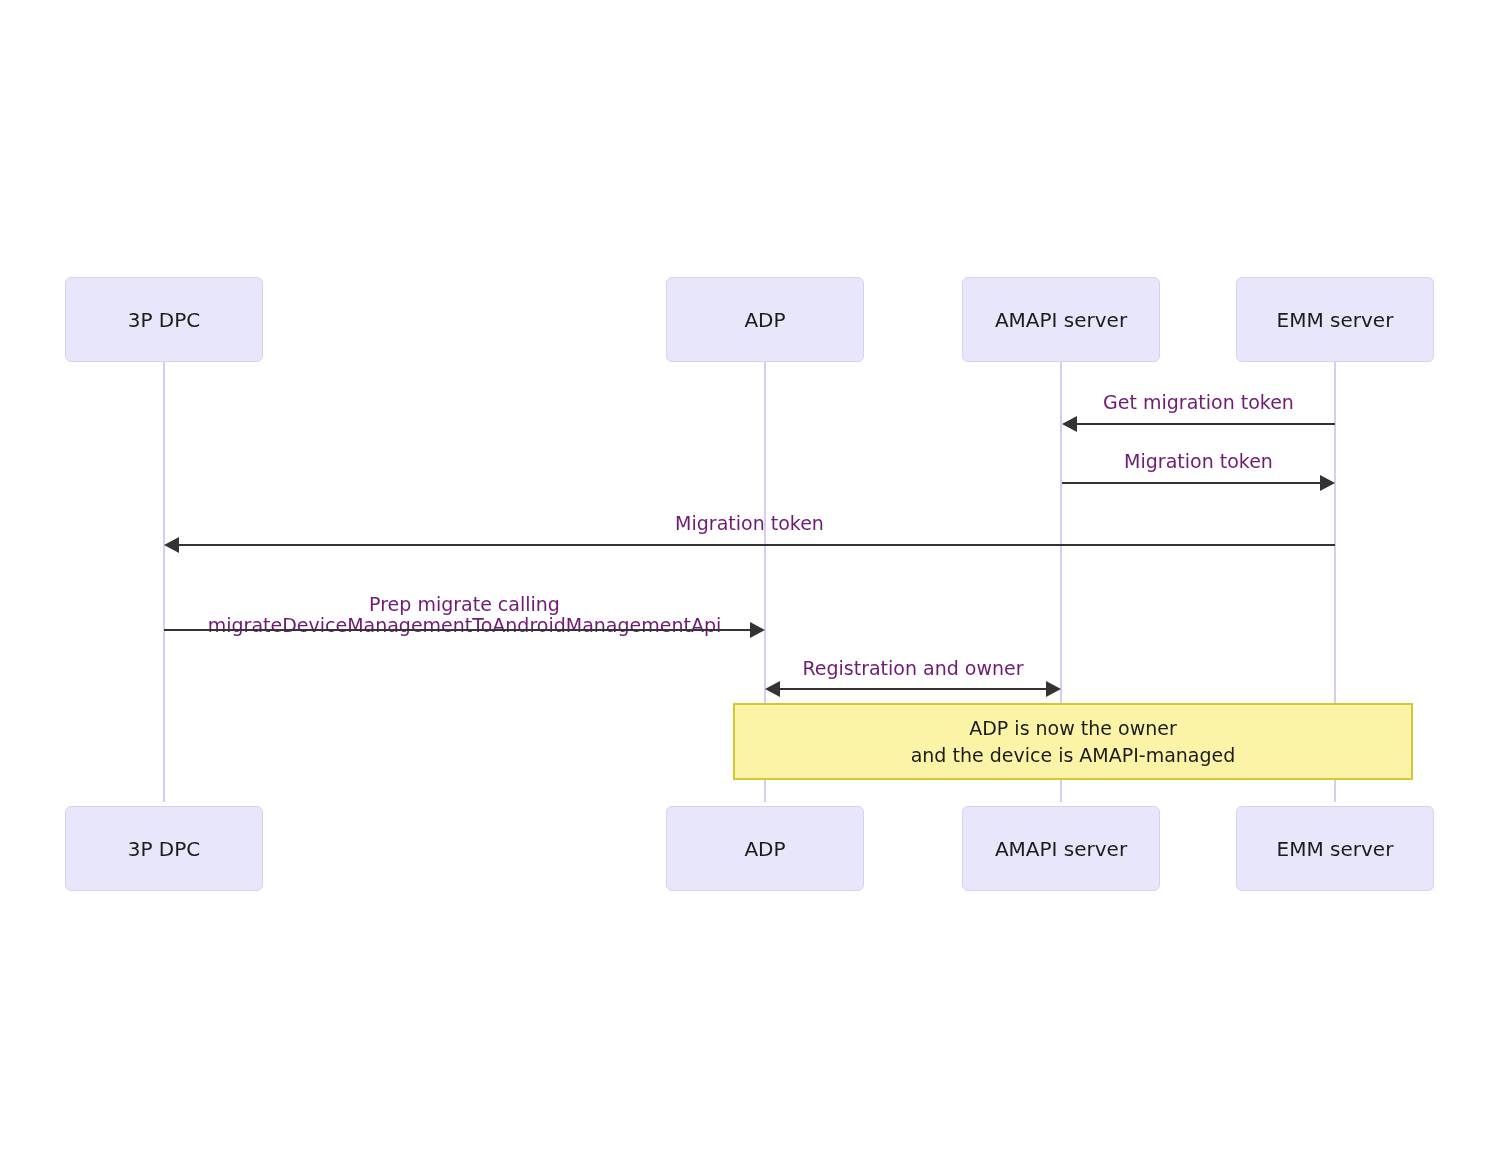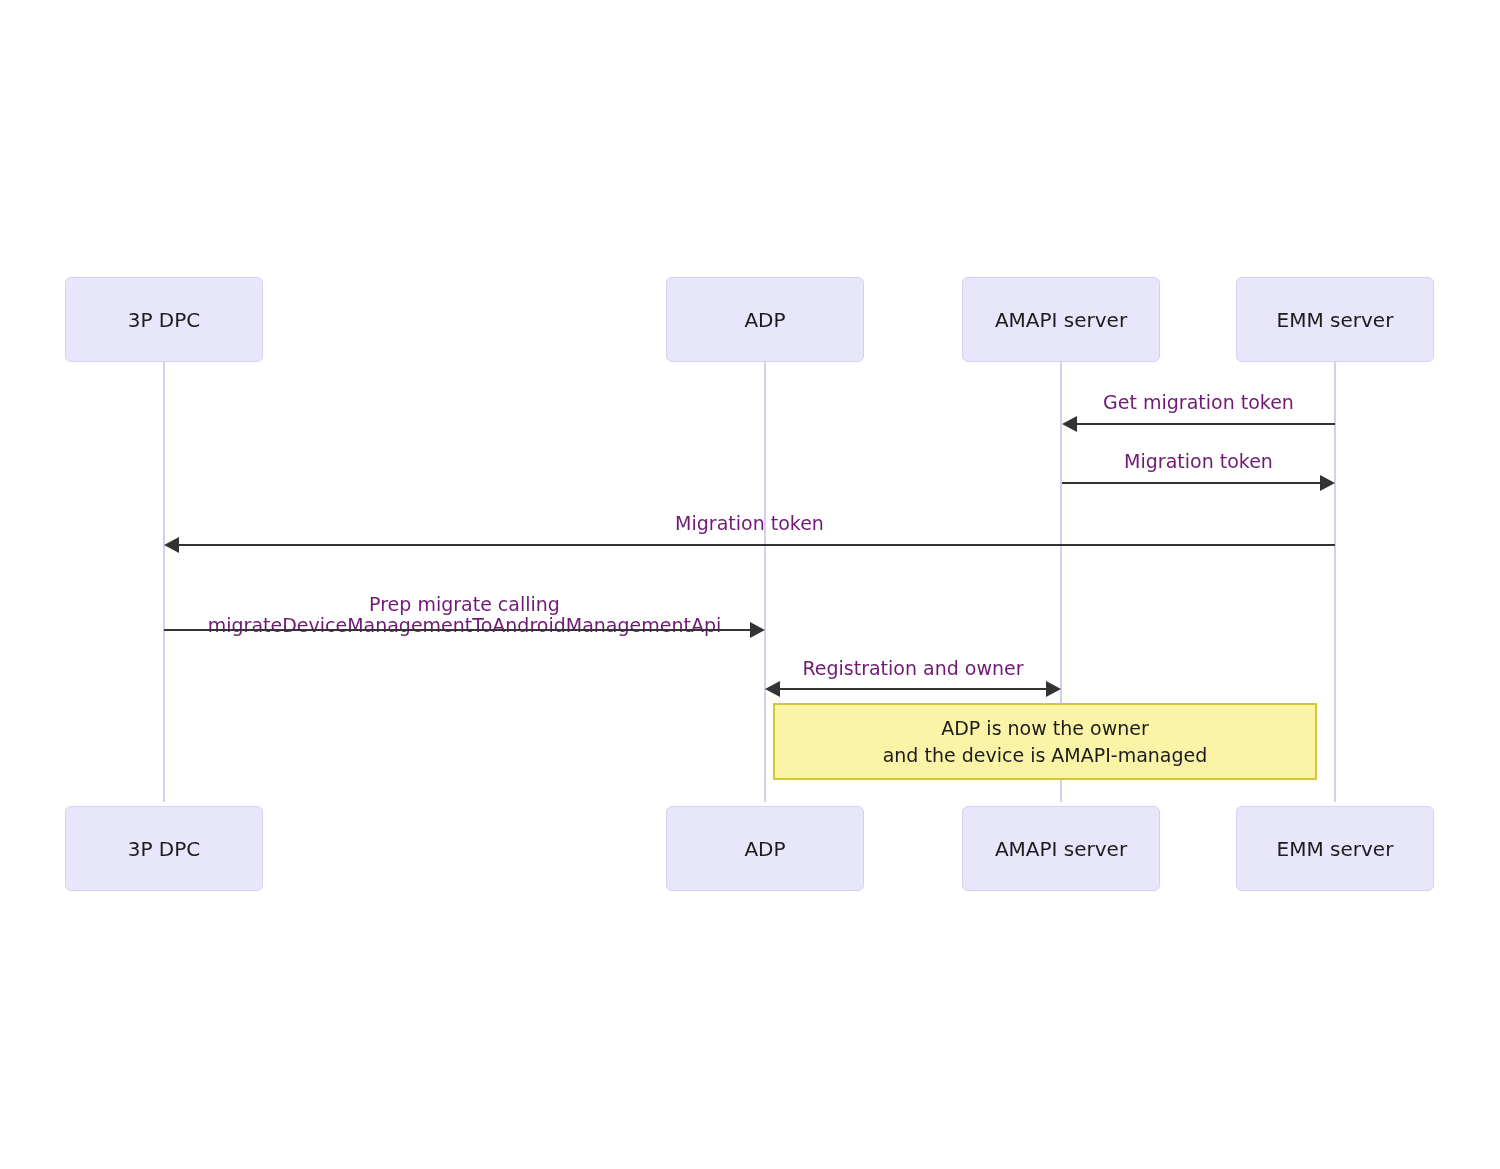--- a/index.html
+++ b/index.html
@@ -138,21 +138,21 @@
     <div class="arrowhead right" style="left:750px; top:622px;"></div>
   </div>
 
   <div class="msg">
     <div class="msg-label" style="left:765px; top:656px; width:296px;">Registration and owner</div>
     <div class="msg-line" style="left:773px; top:688px; width:280px;"></div>
     <div class="arrowhead left" style="left:765px; top:681px;"></div>
     <div class="arrowhead right" style="left:1046px; top:681px;"></div>
   </div>
 
-  <div class="note-box" style="left:733px; top:703px; width:544px; height:77px;margin-left:40px;">
+  <div class="note-box" style="left:733px; top:703px; width:680px; height:77px;">
     <span class="note-text">ADP is now the owner
 and the device is AMAPI-managed</span>
   </div>
 
   <div class="actor-box" style="left:65px; top:806px; width:198px; height:85px;">
     <span class="actor-label">3P DPC</span>
   </div>
   <div class="actor-box" style="left:666px; top:806px; width:198px; height:85px;">
     <span class="actor-label">ADP</span>
   </div>

